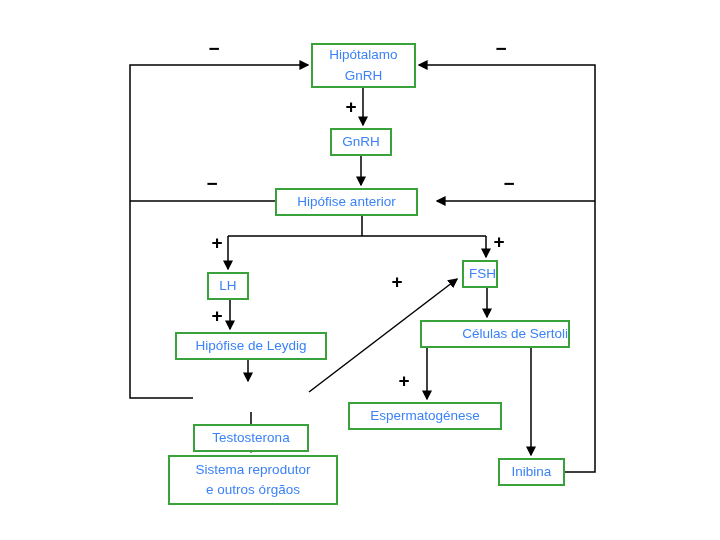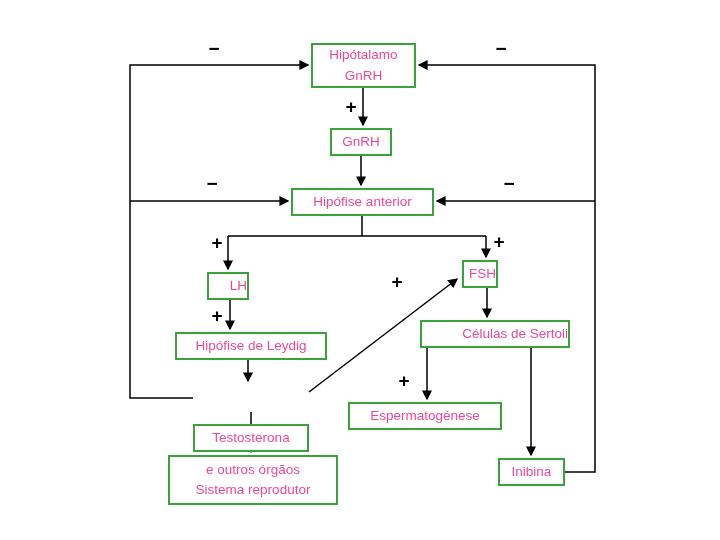--- a/index.html
+++ b/index.html
@@ -18,21 +18,21 @@
     box-sizing: border-box;
     border: 2px solid var(--accent, #3aa23a);
     background: #ffffff;
     display: flex;
     flex-direction: column;
     align-items: center;
     justify-content: center;
     text-align: center;
     font-size: 13.5px;
     line-height: 1.5;
-    color: #ec4899;
+    color: #3b82f6;
   }
   .sign {
     position: absolute;
     width: 26px;
     height: 22px;
     display: flex;
     align-items: center;
     justify-content: center;
     font-weight: 700;
     font-size: 19px;
@@ -72,43 +72,43 @@
 
   <div class="box" style="left:311px; top:43px; width:105px; height:45px;">
     <span>Hipótalamo</span>
     <span>GnRH</span>
   </div>
 
   <div class="box" style="left:330px; top:128px; width:62px; height:28px;">
     <span>GnRH</span>
   </div>
 
-  <div class="box" style="left:291px; top:188px; width:143px; height:28px;">
+  <div class="box" style="left:275px; top:188px; width:143px; height:28px;">
     <span>Hipófise anterior</span>
   </div>
 
-  <div class="box" style="left:207px; top:272px; width:42px; height:28px;align-items:flex-end;">
+  <div class="box" style="left:207px; top:272px; width:42px; height:28px;">
     <span>LH</span>
   </div>
 
   <div class="box" style="left:462px; top:260px; width:36px; height:28px;align-items:flex-end;">
     <span>FSH</span>
   </div>
 
   <div class="box" style="left:175px; top:332px; width:152px; height:28px;">
     <span>Hipófise de Leydig</span>
   </div>
 
   <div class="box" style="left:193px; top:384px; width:116px; height:28px;margin-top:40px;">
     <span>Testosterona</span>
   </div>
 
   <div class="box" style="left:168px; top:455px; width:170px; height:50px;">
+    <span>Sistema reprodutor</span>
     <span>e outros órgãos</span>
-    <span>Sistema reprodutor</span>
   </div>
 
   <div class="box" style="left:420px; top:320px; width:150px; height:28px;align-items:flex-end;">
     <span>Células de Sertoli</span>
   </div>
 
   <div class="box" style="left:498px; top:458px; width:67px; height:28px;">
     <span>Inibina</span>
   </div>
 

